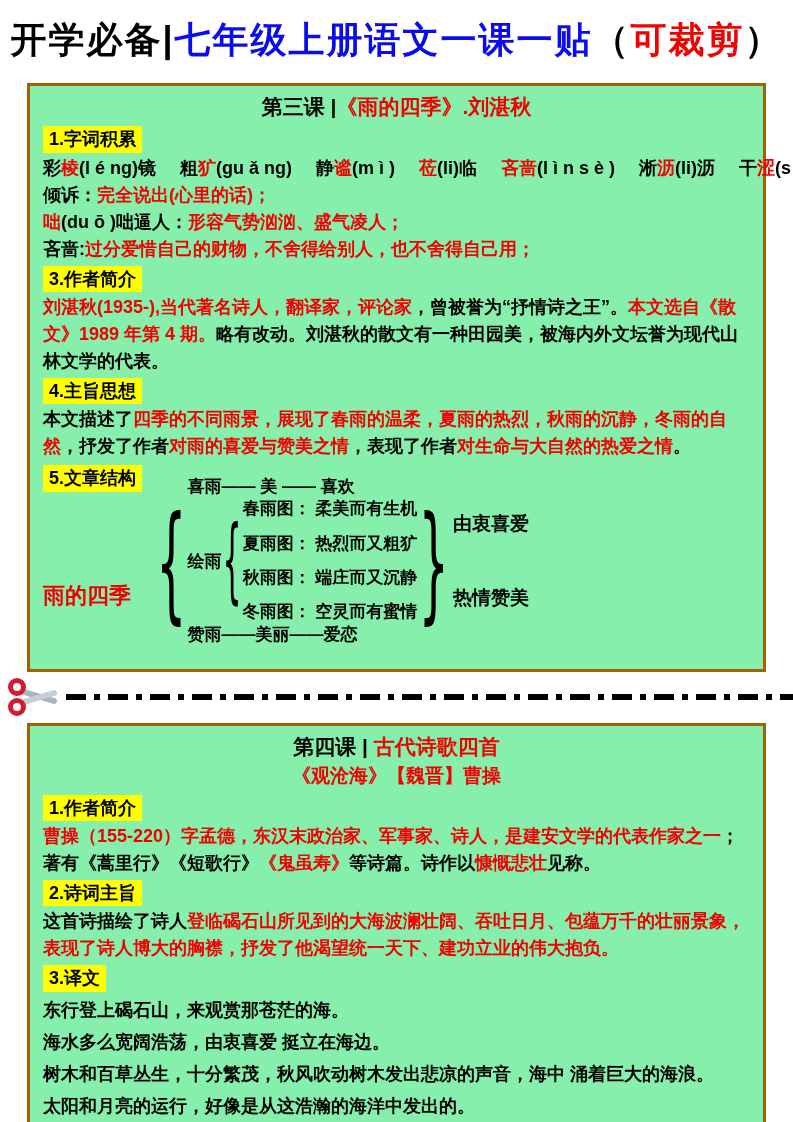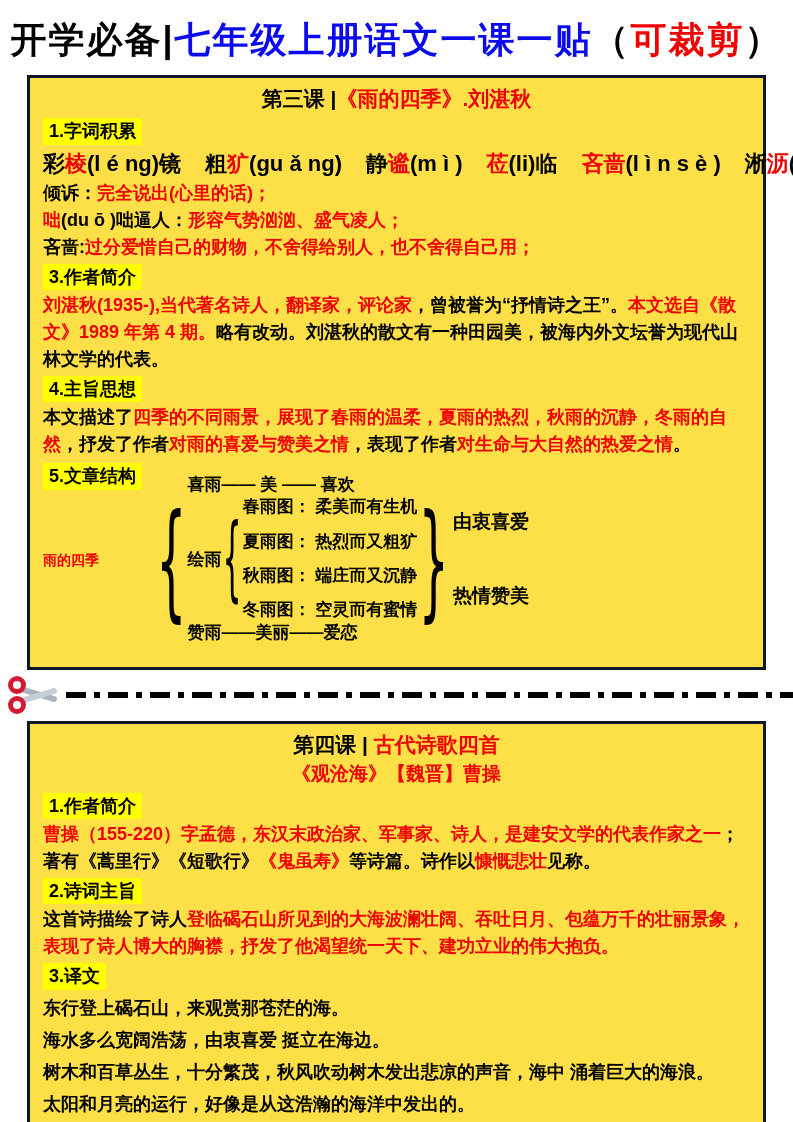--- a/index.html
+++ b/index.html
@@ -5,44 +5,44 @@
   html,body{margin:0;padding:0;}
   body{
     width:793px;height:1122px;overflow:hidden;background:#ffffff;
     font-family:"Liberation Sans","DejaVu Sans",sans-serif;
     font-weight:bold;color:#000;
   }
   .c-black{color:#000000;}
   .c-red{color:#ee0202;}
   .c-blue{color:#0b0bee;}
   .page-title{
-    text-align:center;font-size:36px;letter-spacing:2px;margin:16px 0 10px;
+    text-align:center;font-size:36px;letter-spacing:2px;margin:16px 0 18px;
     white-space:nowrap;
   }
   .card{
-    border:3px solid #0f172a;margin:0 27px;padding:5px 13px 9px;
-    background:#fde047;
+    border:3px solid #a16207;margin:0 27px;padding:5px 13px 9px;
+    background:#86efac;
   }
   .card-header{text-align:center;font-size:21px;line-height:1.4;margin:1px 0 2px;white-space:pre;}
   .card-subtitle{text-align:center;font-size:19px;line-height:1.35;color:#ee0202;margin-bottom:3px;}
   .hl{
     background:#ffff00;display:inline-block;font-size:18px;line-height:1.35;
     padding:1px 6px;margin:3px 0 2px;text-align:center;
   }
   .line{font-size:18px;line-height:1.5;white-space:pre-wrap;}
   .para{font-size:18px;line-height:1.5;white-space:pre-wrap;}
   .word-line{
     display:flex;justify-content:space-between;align-items:center;
-    font-size:22px;line-height:1.5;white-space:pre;flex-wrap:nowrap;gap:24px;
+    font-size:18px;line-height:1.5;white-space:pre;flex-wrap:nowrap;gap:24px;
   }
   .trans{font-size:18px;line-height:1.78;white-space:pre-wrap;}
   
   .structure-wrap{display:flex;align-items:flex-start;margin-top:2px;}
   .struct-left{flex:0 0 112px;display:flex;flex-direction:column;gap:41px;}
-  .diagram-subject{color:#ee0202;font-size:14px;margin-top:19px;}
+  .diagram-subject{color:#ee0202;font-size:22px;margin-top:46px;}
   .diagram{display:flex;align-items:center;font-size:17px;}
   .brace{
     display:inline-block;line-height:1;font-family:"DejaVu Sans",sans-serif;
     font-weight:normal;
   }
   .brace-outer{font-size:48px;transform:scaleY(2.65);margin:0 1px;}
   .brace-inner{font-size:30px;transform:scaleY(3.1);margin:0 1px;}
   .dbody{display:flex;flex-direction:column;}
   .drow{line-height:1.32;white-space:pre;}
   .dmid{display:flex;align-items:center;}

